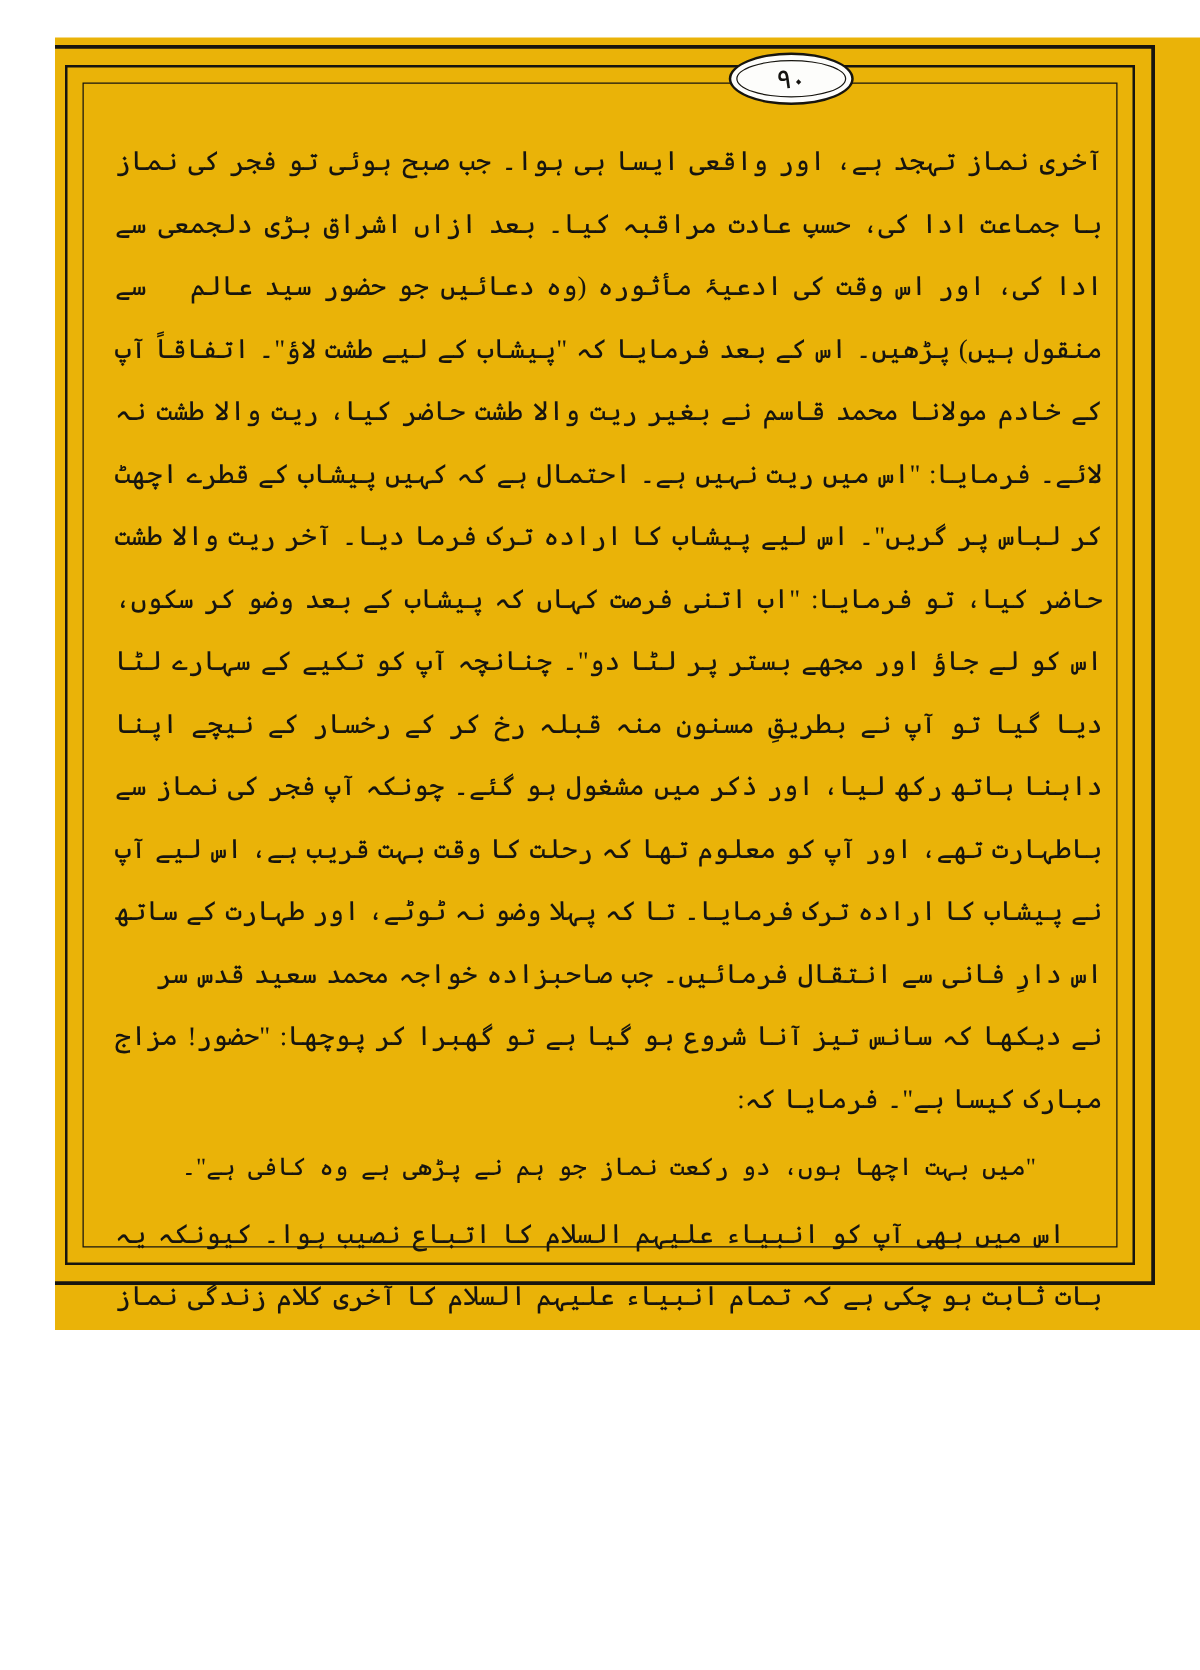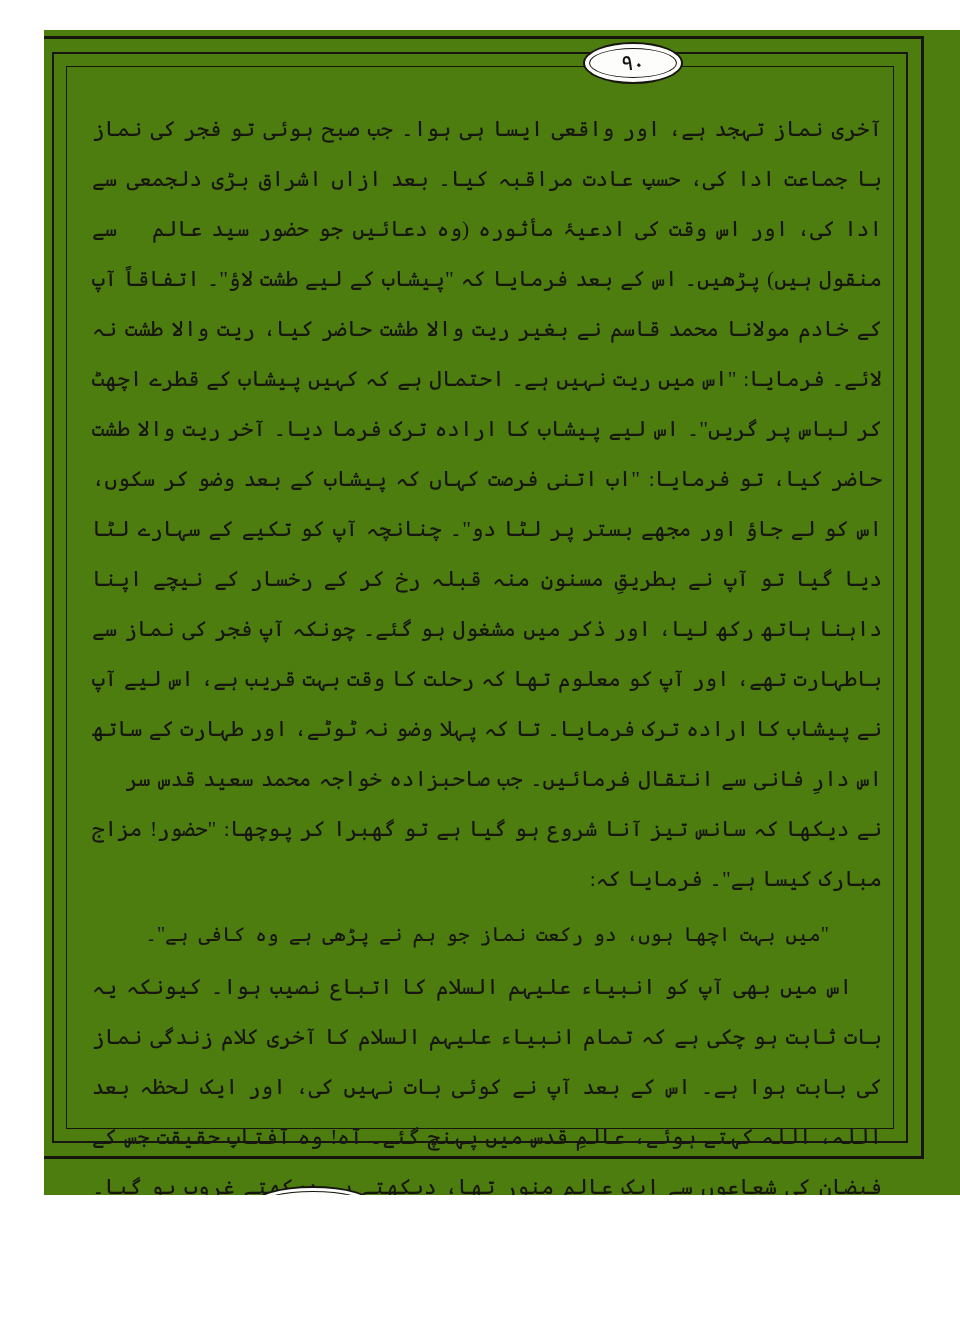--- a/index.html
+++ b/index.html
@@ -6,22 +6,22 @@
     margin: 0;
     padding: 0;
     background: #ffffff;
   }
   body {
     font-family: "Liberation Serif", serif;
   }
   .page {
     position: relative;
     width: 960px;
-    height: 1195px;
-    background: #4d7c0f;
+    height: 1064px;
+    background: #eab308;
     overflow: hidden;
   }
 
   
   .frame {
     position: absolute;
     border: 2px solid #17150f;
     pointer-events: none;
   }
   .frame-outer {

